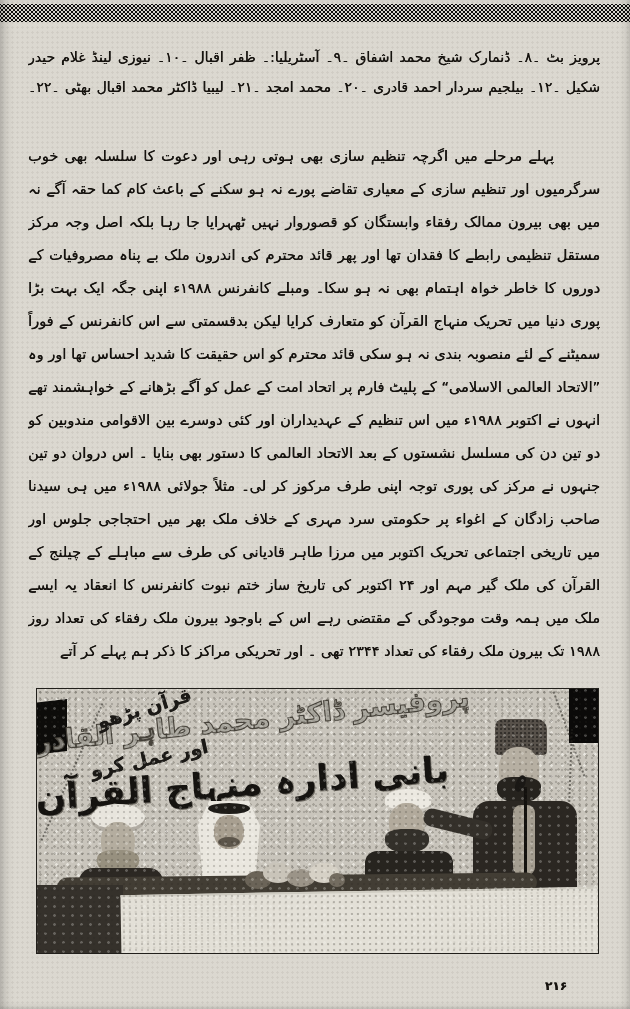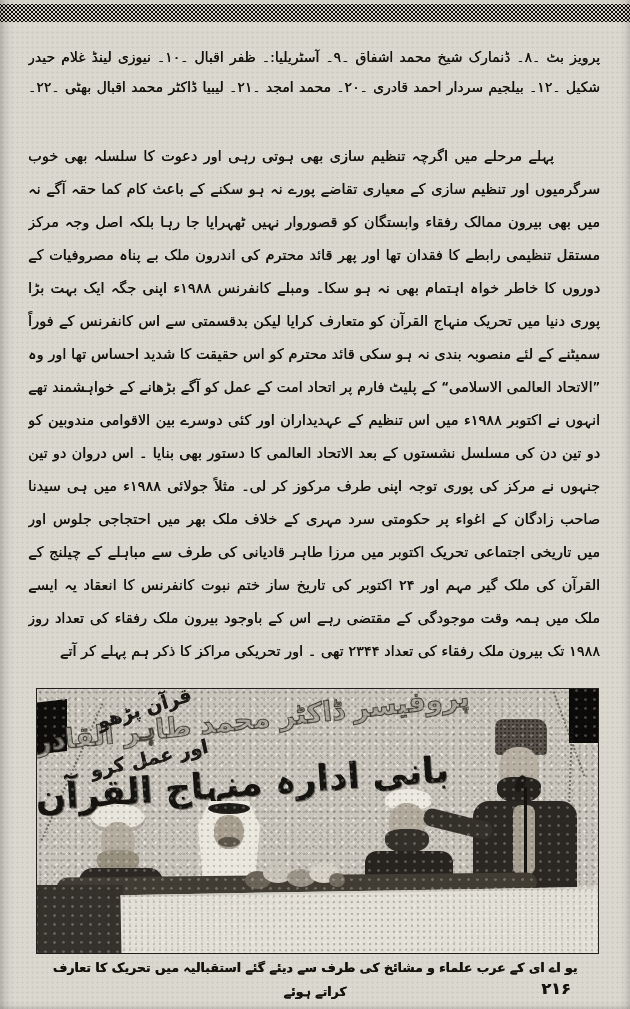--- a/index.html
+++ b/index.html
@@ -111,21 +111,21 @@
   }
   .robe-bottom-left{left:-2px;top:196px;width:88px;height:70px;background:#35312b;}
   .grain{
     left:0;top:0;width:561px;height:264px;opacity:.38;pointer-events:none;
     background-image:
       radial-gradient(rgba(42,39,34,.5) 1px,transparent 1.6px),
       radial-gradient(rgba(252,251,247,.65) 1px,transparent 1.7px);
     background-size:6px 6px,9px 9px;background-position:0 0,4px 6px;
   }
   .caption{position:absolute;top:956px;left:40px;right:40px;text-align:center;font-size:12.5px;line-height:24px;font-weight:bold;}
-  .pagenum{position:absolute;top:979px;left:534px;width:44px;font-size:16px;font-weight:bold;text-align:center;direction:rtl;}
+  .pagenum{position:absolute;top:979px;left:534px;width:44px;font-size:12px;font-weight:bold;text-align:center;direction:rtl;}
 </style>
 </head>
 <body>
 
 <div class="page">
 
   <div class="halftone"></div>
 
   <div class="list-block urdu" lang="ur" dir="rtl">
     <div class="uline just">پرویز بٹ ۔۸۔ ڈنمارک شیخ محمد اشفاق ۔۹۔ آسٹریلیا:۔ ظفر اقبال ۔۱۰۔ نیوزی لینڈ غلام حیدر لون ۔۱۱۔ فرانس:۔ مظہر</div>
@@ -203,17 +203,16 @@
       <span class="f2"></span>
       <span class="f3"></span>
       <span class="f4"></span>
       <span class="f5"></span>
     </div>
     <div class="robe-bottom-left"></div>
     <div class="tablecloth"></div>
     <div class="grain"></div>
   </div>
 
-  <div class="caption urdu" lang="ur" dir="rtl">یو اے ای کے عرب علماء و مشائخ کی طرف سے دیئے گئے استقبالیہ میں تحریک کا تعارف کراتے ہوئے</div>
 
   <div class="pagenum urdu">۲۱۶</div>
 
 </div>
 
 </body></html>

